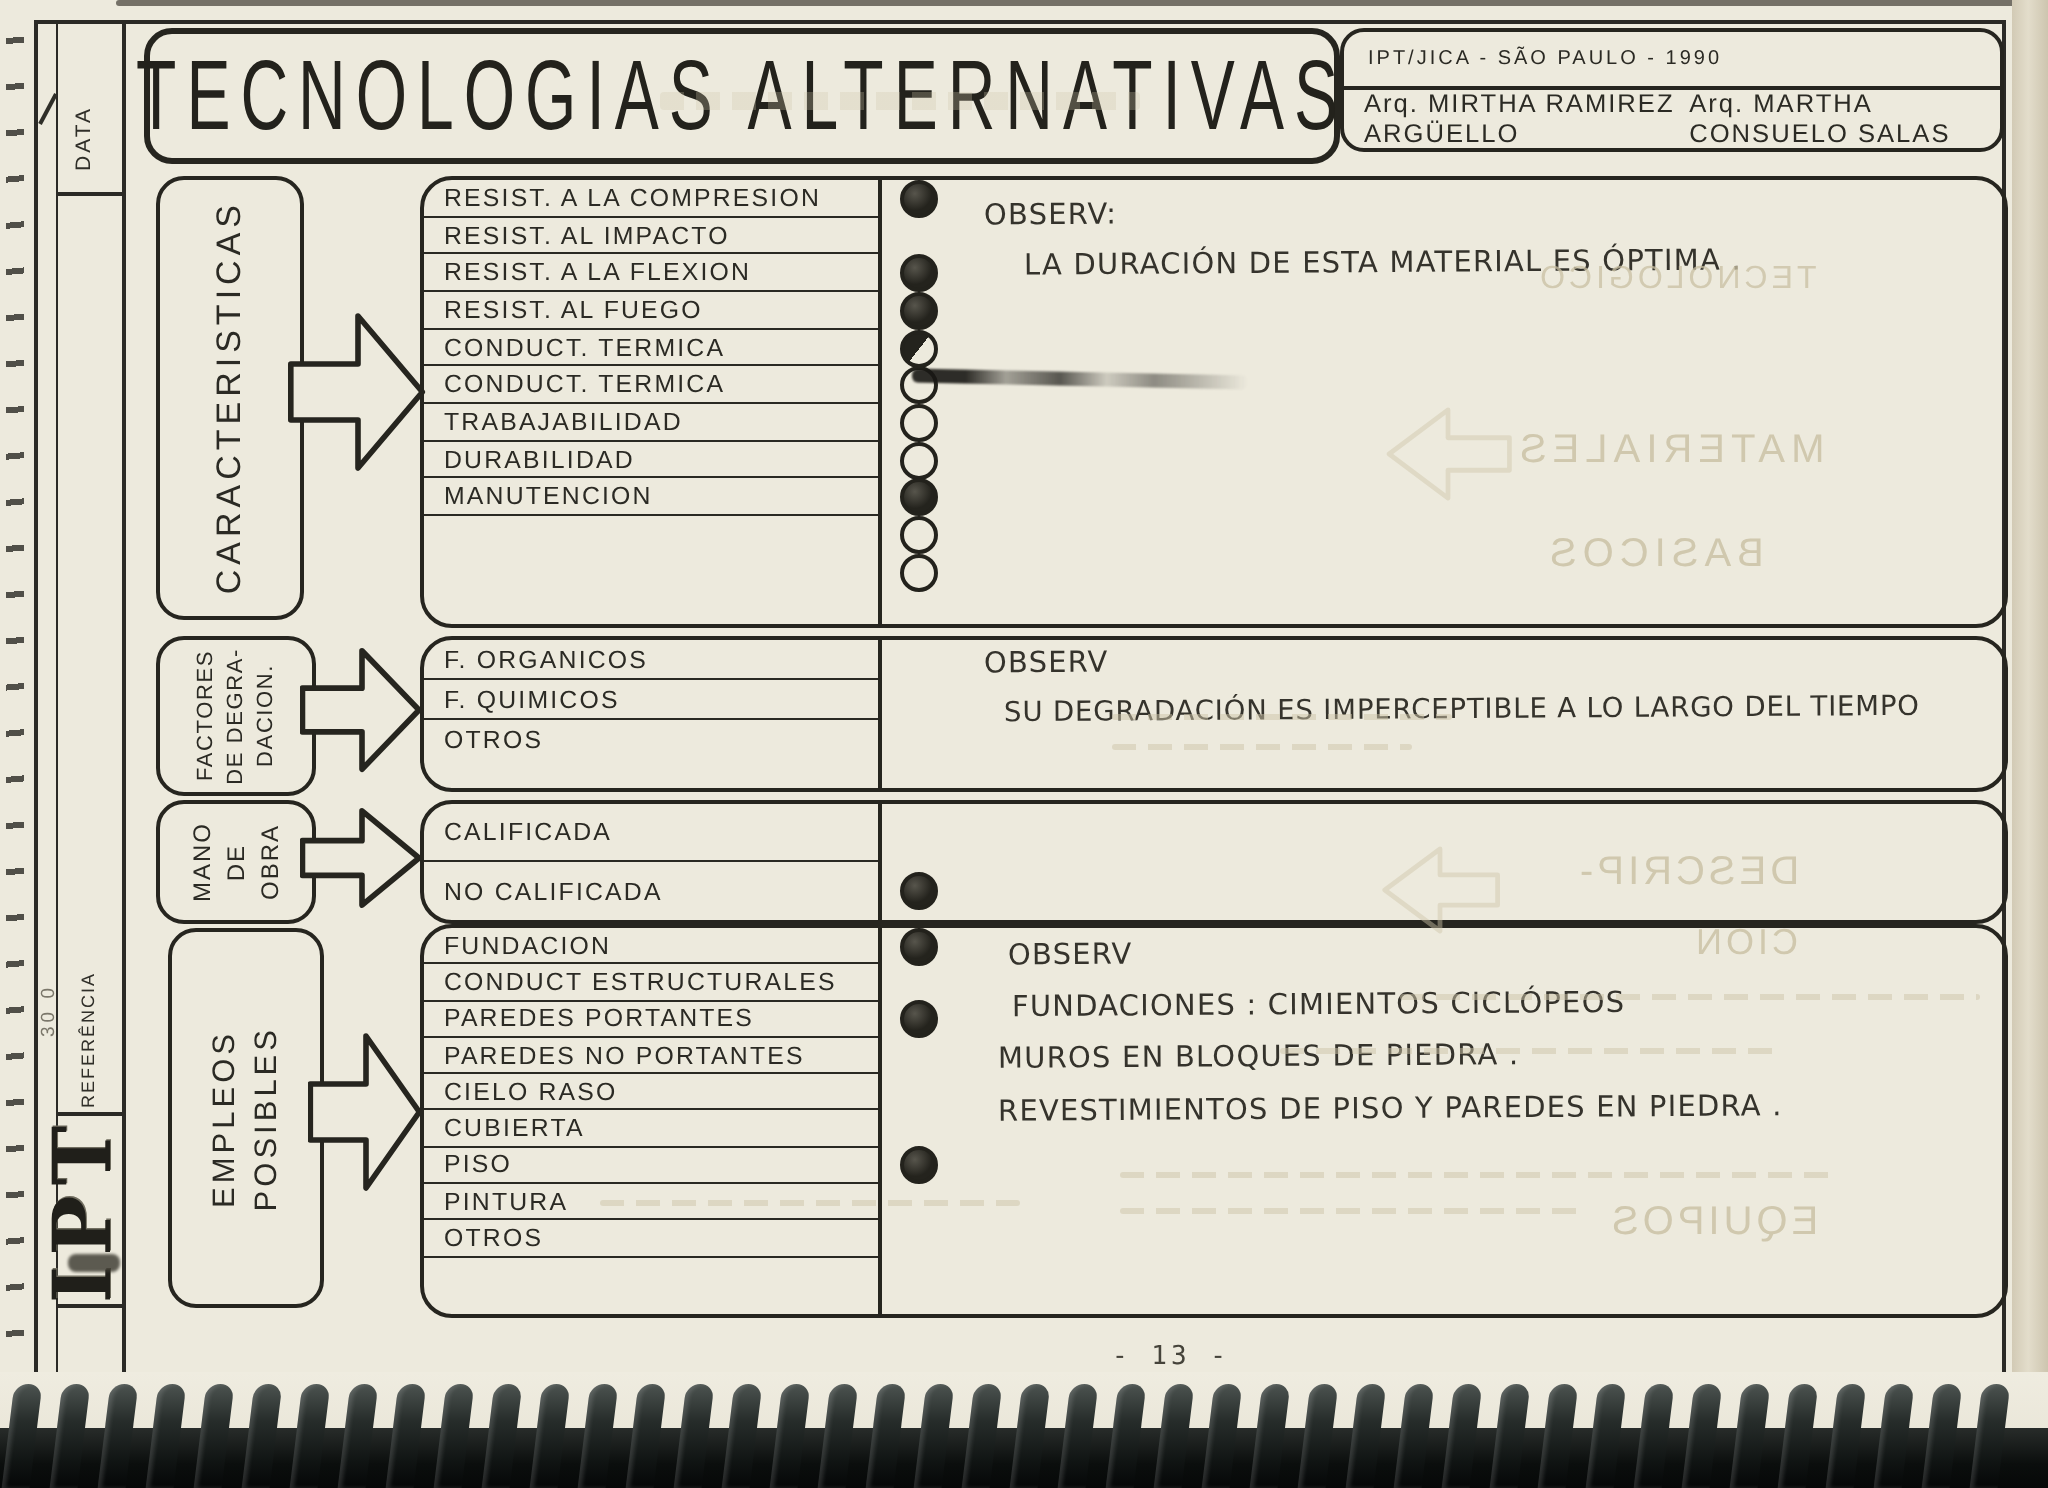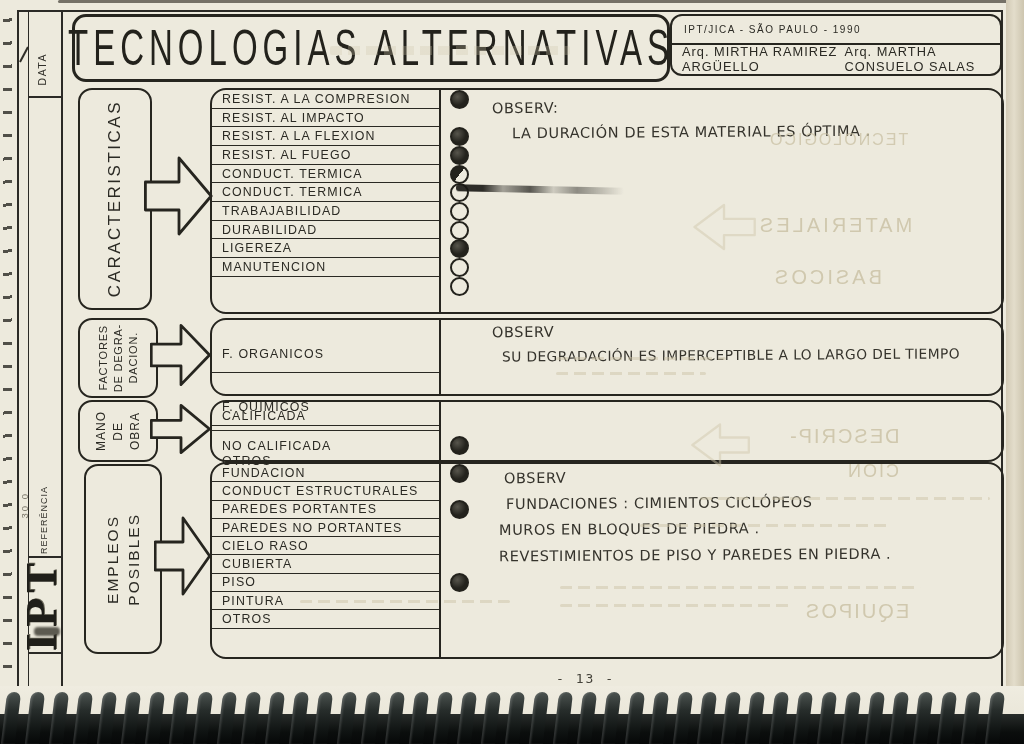--- a/index.html
+++ b/index.html
@@ -75,21 +75,21 @@
   .s1 .lrow,.s1 .mrow{height:18.68px;text-align:right;}
   .s1 .ob0{left:280px;top:10px;}
   .s1 .ob1{left:300px;top:34px;}
   #smudge1{left:244px;top:96px;width:168px;height:7px;border-radius:3px;transform:rotate(1.2deg);filter:blur(.4px);
       background:linear-gradient(90deg,rgba(25,24,20,.9) 0 16%,rgba(25,24,20,.35) 28%,rgba(25,24,20,.7) 44%,rgba(25,24,20,.15) 58%,rgba(25,24,20,.45) 72%,transparent);}
 
   #s2-label{left:78px;top:318px;width:76px;height:76px;}
   .s2 .vcol{font-size:11px;letter-spacing:.8px;font-weight:500;}
   #s2-arrow{left:150px;top:316px;width:62px;height:78px;}
   #s2-main{left:210px;top:318px;width:790px;height:74px;}
-  .s2 .lrow,.s2 .mrow{height:37px;margin-top:16px;}
+  .s2 .lrow,.s2 .mrow{height:20px;}
   .s2 .lrow:last-child{border-bottom:none;}
   .s2 .ob0{left:280px;top:4px;}
   .s2 .ob1{left:290px;top:27px;font-size:13.8px;letter-spacing:.4px;}
 
   #s3-label{left:78px;top:400px;width:76px;height:58px;}
   .s3 .vcol{font-size:12px;letter-spacing:1px;font-weight:500;}
   #s3-arrow{left:150px;top:398px;width:62px;height:62px;}
   #s3-main{left:210px;top:400px;width:790px;height:58px;}
   .s3 .lrow,.s3 .mrow{height:29px;}
   .s3 .lrow:last-child{border-bottom:none;}
@@ -198,23 +198,20 @@
             <span class="ltext">CONDUCT. TERMICA</span>
           </div>
           <div class="lrow">
             <span class="ltext">CONDUCT. TERMICA</span>
           </div>
           <div class="lrow">
             <span class="ltext">TRABAJABILIDAD</span>
           </div>
           <div class="lrow">
             <span class="ltext">DURABILIDAD</span>
-          </div>
-          <div class="lrow">
-            <span class="ltext">LIGEREZA</span>
           </div>
           <div class="lrow">
             <span class="ltext">MANUTENCION</span>
           </div>
         </div>
       <div class="divider"></div>
       <div class="marks">
           <div class="mrow">
             <span class="mark mark-filled"></span>
           </div>

